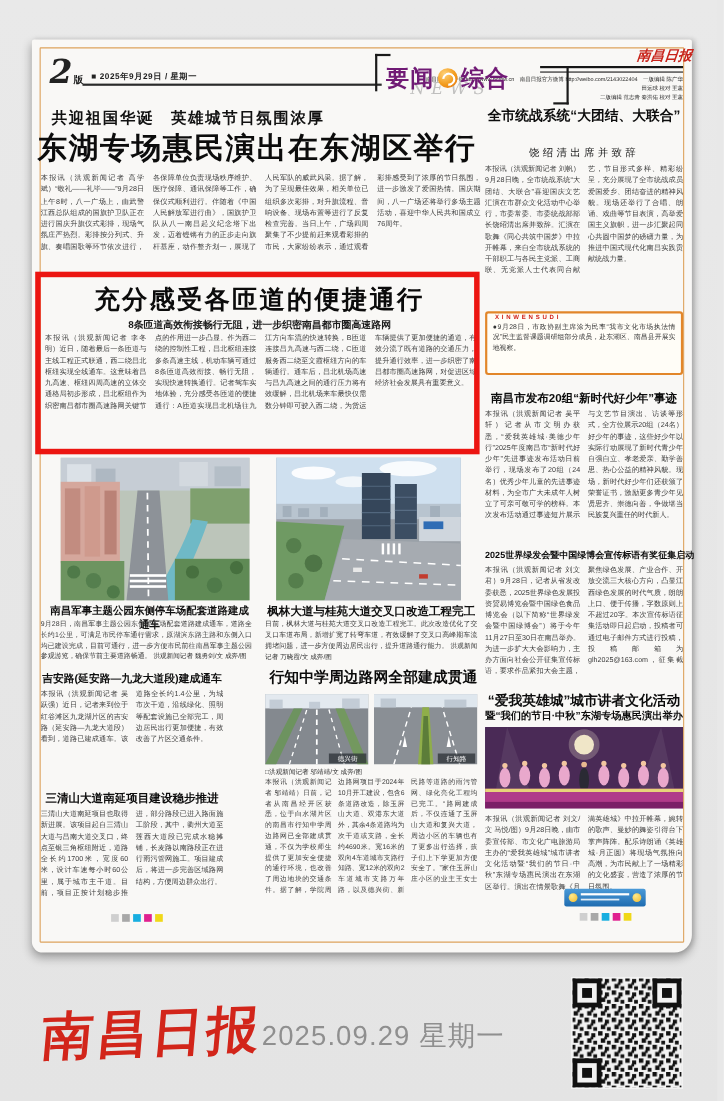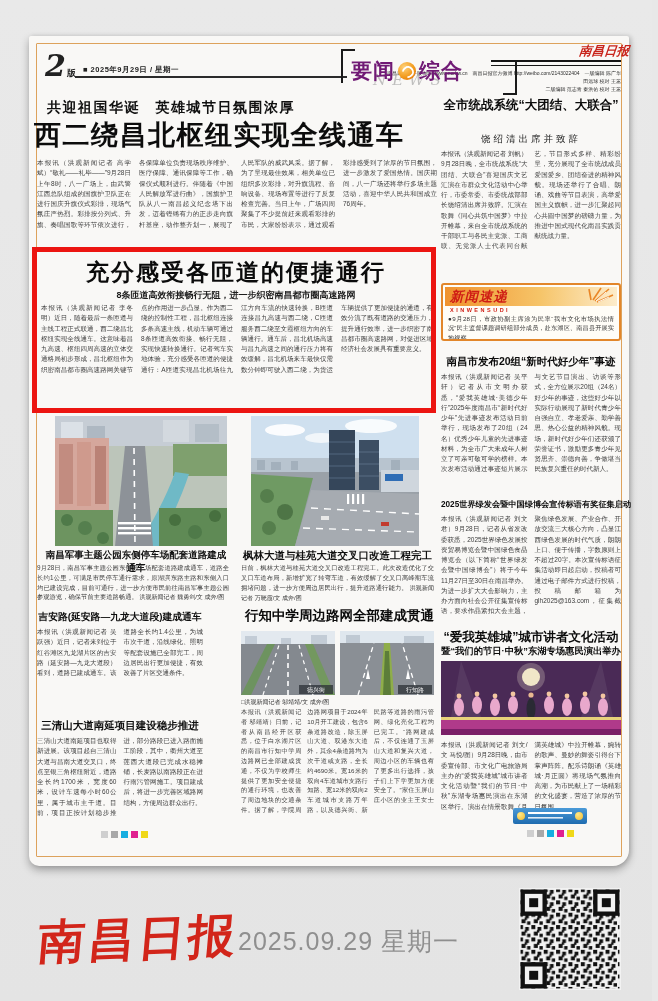--- a/index.html
+++ b/index.html
@@ -125,48 +125,33 @@
     </div>
     <div class="abs dbl-line"></div>
     <div class="abs info-lines">
       <div>南昌日报电子版 http://www.ncrbw.cn　南昌日报官方微博 http://weibo.com/2143022404　一版编辑 陈广华 田远球 校对 王蕙</div>
       <div>二版编辑 范志青 秦洪佑 校对 王蕙</div>
     </div>
     <div class="abs mini-masthead">南昌日报</div>
 
     <div>
       <div class="abs lead-kicker">共迎祖国华诞　英雄城节日氛围浓厚</div>
-      <div class="abs lead-headline">西二绕昌北枢纽实现全线通车</div>
+      <div class="abs lead-headline">东湖专场惠民演出在东湖区举行</div>
       <div class="abs lead-body bodytxt c4">本报讯（洪观新闻记者 高学斌）“敬礼——礼毕——”9月28日上午8时，八一广场上，由武警江西总队组成的国旗护卫队正在进行国庆升旗仪式彩排，现场气氛庄严热烈。彩排按分列式、升旗、奏唱国歌等环节依次进行，各保障单位负责现场秩序维护、医疗保障、通讯保障等工作，确保仪式顺利进行。伴随着《中国人民解放军进行曲》，国旗护卫队从八一南昌起义纪念塔下出发，迈着铿锵有力的正步走向旗杆基座，动作整齐划一，展现了人民军队的威武风采。据了解，为了呈现最佳效果，相关单位已组织多次彩排，对升旗流程、音响设备、现场布置等进行了反复检查完善。当日上午，广场四周聚集了不少提前赶来观看彩排的市民，大家纷纷表示，通过观看彩排感受到了浓厚的节日氛围，进一步激发了爱国热情。国庆期间，八一广场还将举行多场主题活动，喜迎中华人民共和国成立76周年。</div>
     </div>
 
     <div>
       <div class="abs tz-h">
         <div class="l1">全市统战系统“大团结、大联合”</div>
       </div>
       <div class="abs tz-deck">饶绍清出席并致辞</div>
       <div class="abs tz-body bodytxt c2">本报讯（洪观新闻记者 刘帆）9月28日晚，全市统战系统“大团结、大联合”喜迎国庆文艺汇演在市群众文化活动中心举行，市委常委、市委统战部部长饶绍清出席并致辞。汇演在歌舞《同心共筑中国梦》中拉开帷幕，来自全市统战系统的干部职工与各民主党派、工商联、无党派人士代表同台献艺，节目形式多样、精彩纷呈，充分展现了全市统战成员爱国爱乡、团结奋进的精神风貌。现场还举行了合唱、朗诵、戏曲等节目表演，高举爱国主义旗帜，进一步汇聚起同心共圆中国梦的磅礴力量，为推进中国式现代化南昌实践贡献统战力量。</div>
     </div>
 
     <div class="abs suidi">
-      <div class="suidi-banner">
-        <span class="suidi-title">新闻速递</span>
-        <svg class="suidi-burst" width="40" height="19" viewBox="0 0 40 19">
-          <g stroke="#e87d18" stroke-width="1.6" opacity="0.9">
-            <line x1="20" y1="14" x2="34" y2="2"></line>
-              <line x1="22" y1="15" x2="38" y2="8"></line>
-            <line x1="18" y1="13" x2="26" y2="1"></line>
-              <line x1="16" y1="13" x2="14" y2="2"></line>
-          </g>
-          <g stroke="#fff" stroke-width="1" opacity="0.9">
-            <line x1="21" y1="14" x2="31" y2="5"></line>
-              <line x1="23" y1="15" x2="34" y2="10"></line>
-          </g>
-        </svg>
-      </div>
       <div class="suidi-py">XINWENSUDI</div>
       <div class="suidi-item">●9月28日，市政协副主席涂为民率“我市文化市场执法情况”民主监督课题调研组部分成员，赴东湖区、南昌县开展实地视察。</div>
 
     </div>
 
     <div>
       <div class="abs hl-headline">充分感受各匝道的便捷通行</div>
       <div class="abs hl-deck">8条匝道高效衔接畅行无阻，进一步织密南昌都市圈高速路网</div>
       <div class="abs hl-body bodytxt c4">本报讯（洪观新闻记者 李冬明）近日，随着最后一条匝道与主线工程正式联通，西二绕昌北枢纽实现全线通车。这意味着昌九高速、枢纽四周高速的立体交通格局初步形成，昌北枢纽作为织密南昌都市圈高速路网关键节点的作用进一步凸显。作为西二绕的控制性工程，昌北枢纽连接多条高速主线，机动车辆可通过8条匝道高效衔接、畅行无阻，实现快速转换通行。记者驾车实地体验，充分感受各匝道的便捷通行：A匝道实现昌北机场往九江方向车流的快速转换，B匝道连接昌九高速与西二绕，C匝道服务西二绕至文霞枢纽方向的车辆通行。通车后，昌北机场高速与昌九高速之间的通行压力将有效缓解，昌北机场来车最快仅需数分钟即可驶入西二绕，为货运车辆提供了更加便捷的通道，有效分流了既有道路的交通压力，提升通行效率，进一步织密了南昌都市圈高速路网，对促进区域经济社会发展具有重要意义。</div>
     </div>

